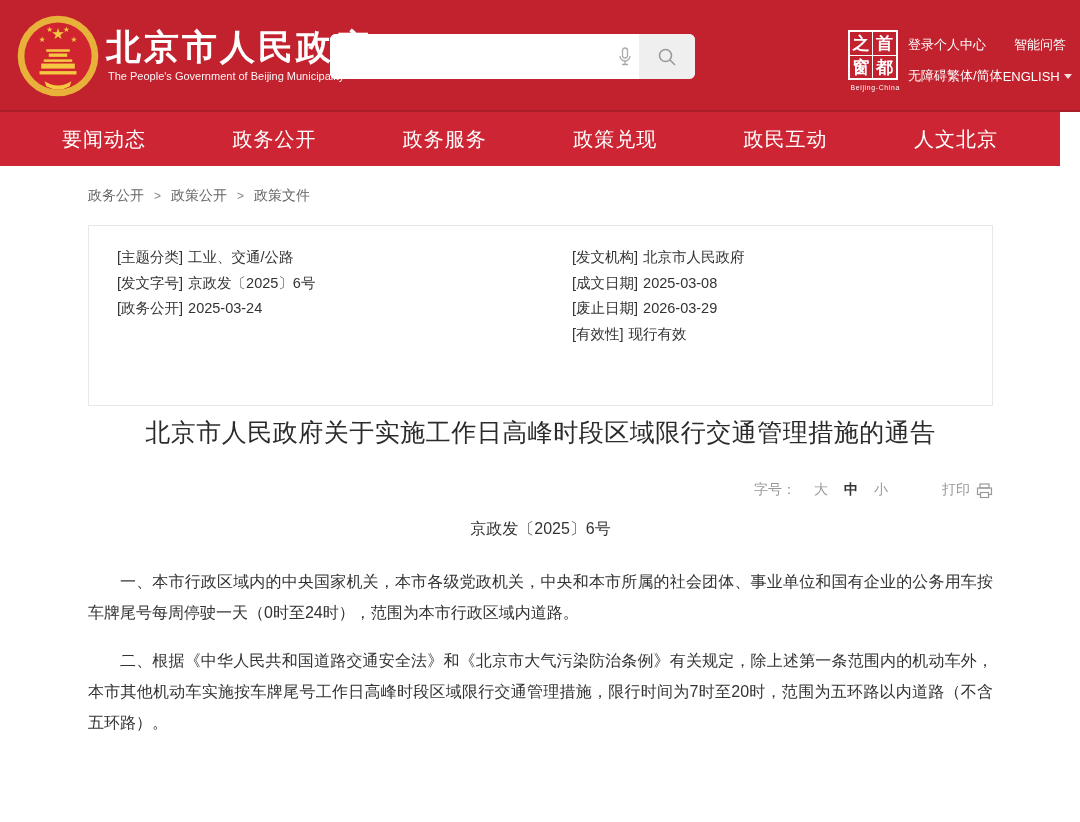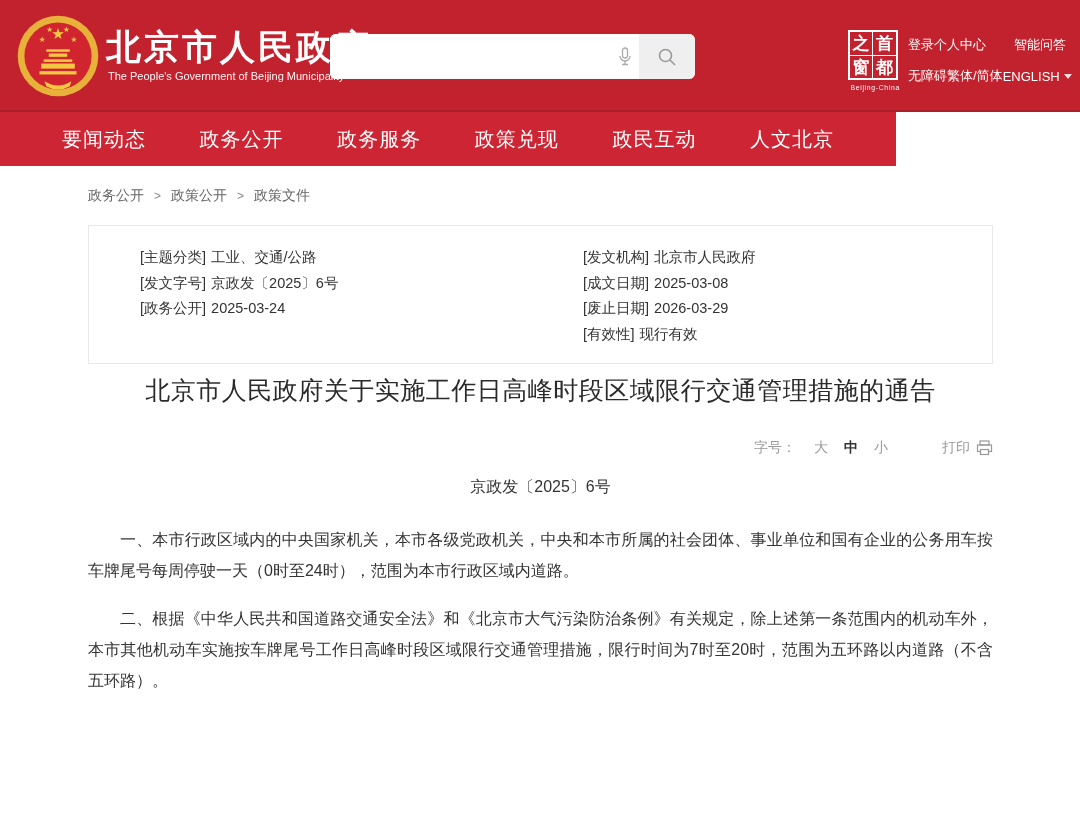--- a/index.html
+++ b/index.html
@@ -23,41 +23,41 @@
   .seal-cell:nth-child(1), .seal-cell:nth-child(3) { border-right:1px solid #fff; }
   .seal-caption { position:absolute; left:840px; top:84px; width:66px; text-align:center; color:#fff; font-size:10px; transform:scale(.68); transform-origin:center top; letter-spacing:1px; white-space:nowrap; }
 
   .hdr-links { position:absolute; right:14px; top:36px; width:170px; color:#fff; font-size:13px; }
   .hdr-row { display:flex; justify-content:space-between; margin-bottom:13px; align-items:center;padding-left:12px; }
   .hdr-link { color:#fff; cursor:pointer; white-space:nowrap; }
   .eng-wrap { display:flex; align-items:center; gap:4px; cursor:pointer; }
   .tri-down { width:0; height:0; border-left:4px solid transparent; border-right:4px solid transparent; border-top:5px solid rgba(255,255,255,.85); }
 
   
-  .nav { width:896px; height:54px; background:#cd2533; display:flex; align-items:center; justify-content:space-between; padding:0 62px; }
+  .nav { width:1060px; height:54px; background:#cd2533; display:flex; align-items:center; justify-content:space-between; padding:0 62px; }
   .nav-item { color:#fff; font-size:20px; font-weight:500; letter-spacing:1px; cursor:pointer; text-decoration:none; }
 
   
   .content { width:905px; margin-left:88px; }
   .breadcrumb { padding-top:21px; font-size:14px; color:#666; display:flex; gap:10px; align-items:center; }
   .crumb { color:#666; cursor:pointer; }
   .crumb-sep { color:#888; font-size:12px; }
 
-  .meta-box { margin-top:20px; border:1px solid #e8e8e8; height:139px; display:grid; grid-template-columns:52% 48%; padding:19px 0 0 51px; }
+  .meta-box { margin-top:20px; border:1px solid #e8e8e8; height:181px; display:grid; grid-template-columns:52% 48%; padding:19px 0 0 28px; }
   .meta-col { display:flex; flex-direction:column; }
   .meta-row { font-size:14.5px; color:#333; line-height:25.5px; white-space:nowrap; }
   .meta-row .lbl { margin-right:5px; }
 
   .article-title { margin-top:10px; text-align:center; font-size:25px; color:#2b2b2b; font-weight:500; letter-spacing:.5px; }
 
   .toolbar { margin-top:32px; display:flex; justify-content:flex-end; align-items:center; font-size:14px; color:#999; }
   .fs-label { margin-right:10px; }
   .fs-opt { margin:0 8px; cursor:pointer; color:#999; }
   .fs-opt.active { color:#333; font-weight:bold; }
-  .print-wrap { margin-left:46px; display:flex; align-items:center; gap:6px; cursor:pointer; color:#999; }
+  .print-wrap { margin-left:46px; display:flex; align-items:flex-end; gap:6px; cursor:pointer; color:#999; }
 
   .doc-number { margin-top:20px; text-align:center; font-size:16px; color:#333; }
 
   .paragraphs { margin-top:26px; }
   .para { font-size:16px; color:#333; line-height:31px; text-indent:2em; margin-bottom:17px; text-align:justify; }
 </style>
 </head>
 <body>
 
 <div class="header">

